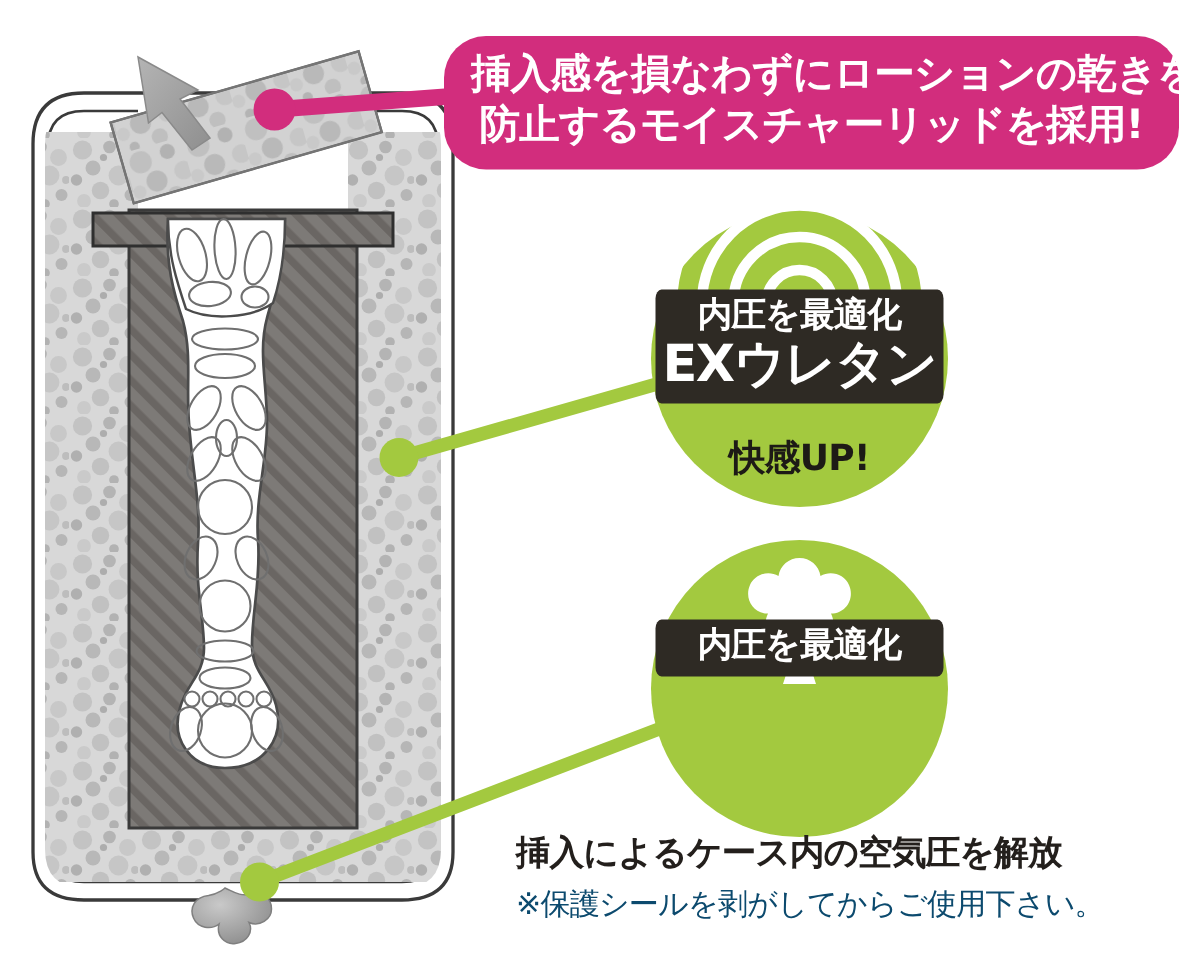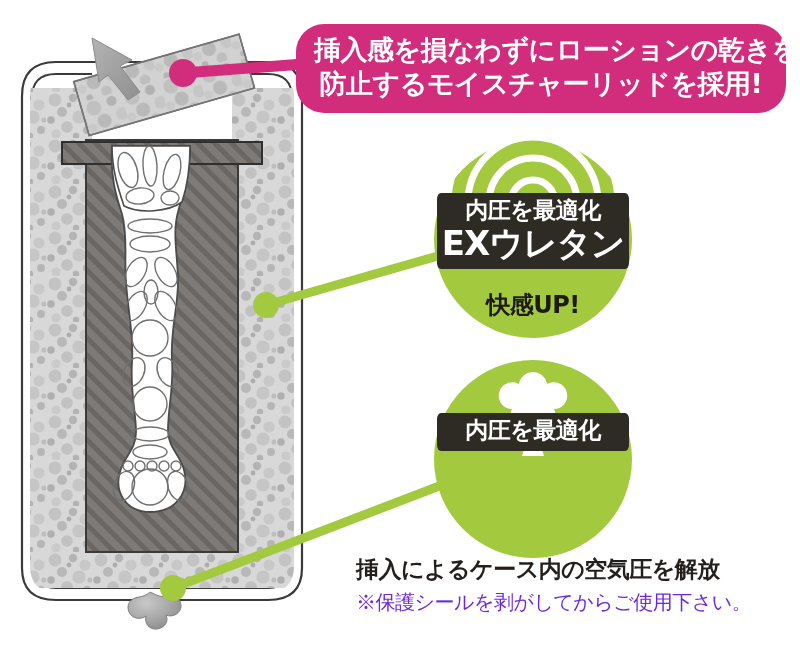--- a/index.html
+++ b/index.html
@@ -110,38 +110,37 @@
     font-size: 24px;
     font-weight: bold;
     letter-spacing: -0.5px;
   }
   #badge-urethane .badge-sub { top: 149px; }
   #badge-valve .badge-sub { top: 149px; }
 
   
   .caption-block {
     position: absolute;
-    left: 356px;
+    left: 344px;
     top: 556px;
     z-index: 6;
-    font-family: Liberation Serif, serif;
   }
   .caption-main {
     display: block;
     color: #231f1c;
     font-size: 23px;
     font-weight: bold;
     letter-spacing: -0.5px;
     line-height: 1.2;
     white-space: nowrap;
   }
   .caption-note {
     display: block;
     margin-top: 6px;
-    color: #6d28d9;
+    color: #0c4a6e;
     font-size: 20px;
     font-weight: normal;
     letter-spacing: -0.5px;
     line-height: 1.2;
     white-space: nowrap;
   }
 </style>
 </head>
 <body>
 

